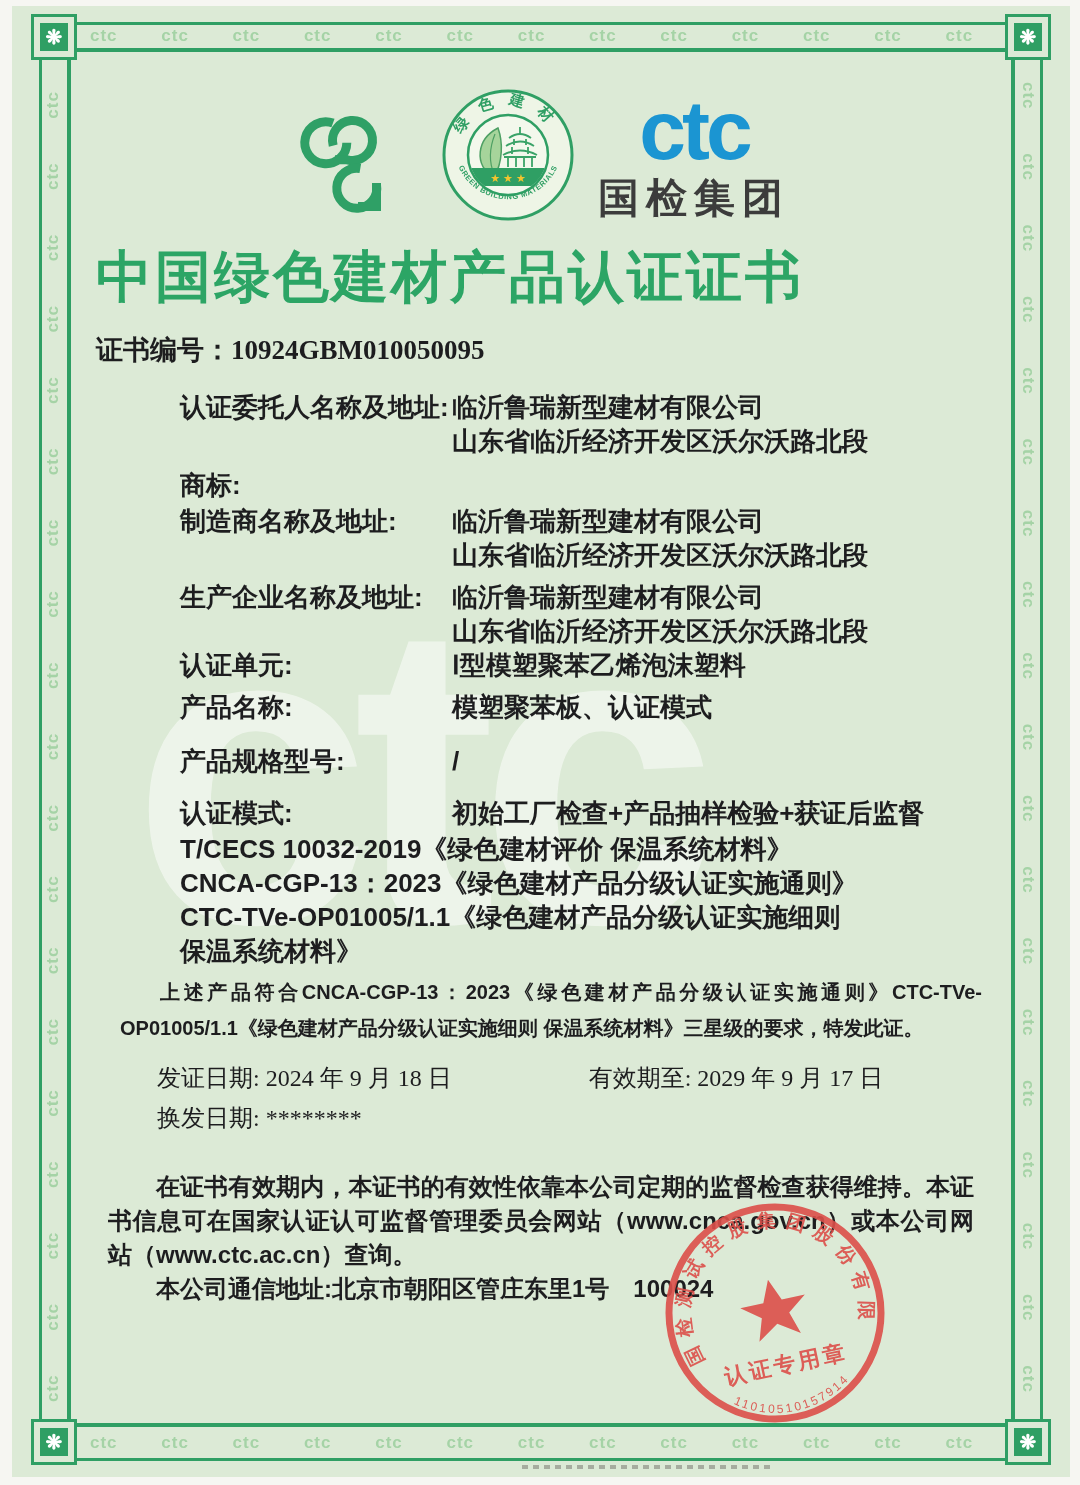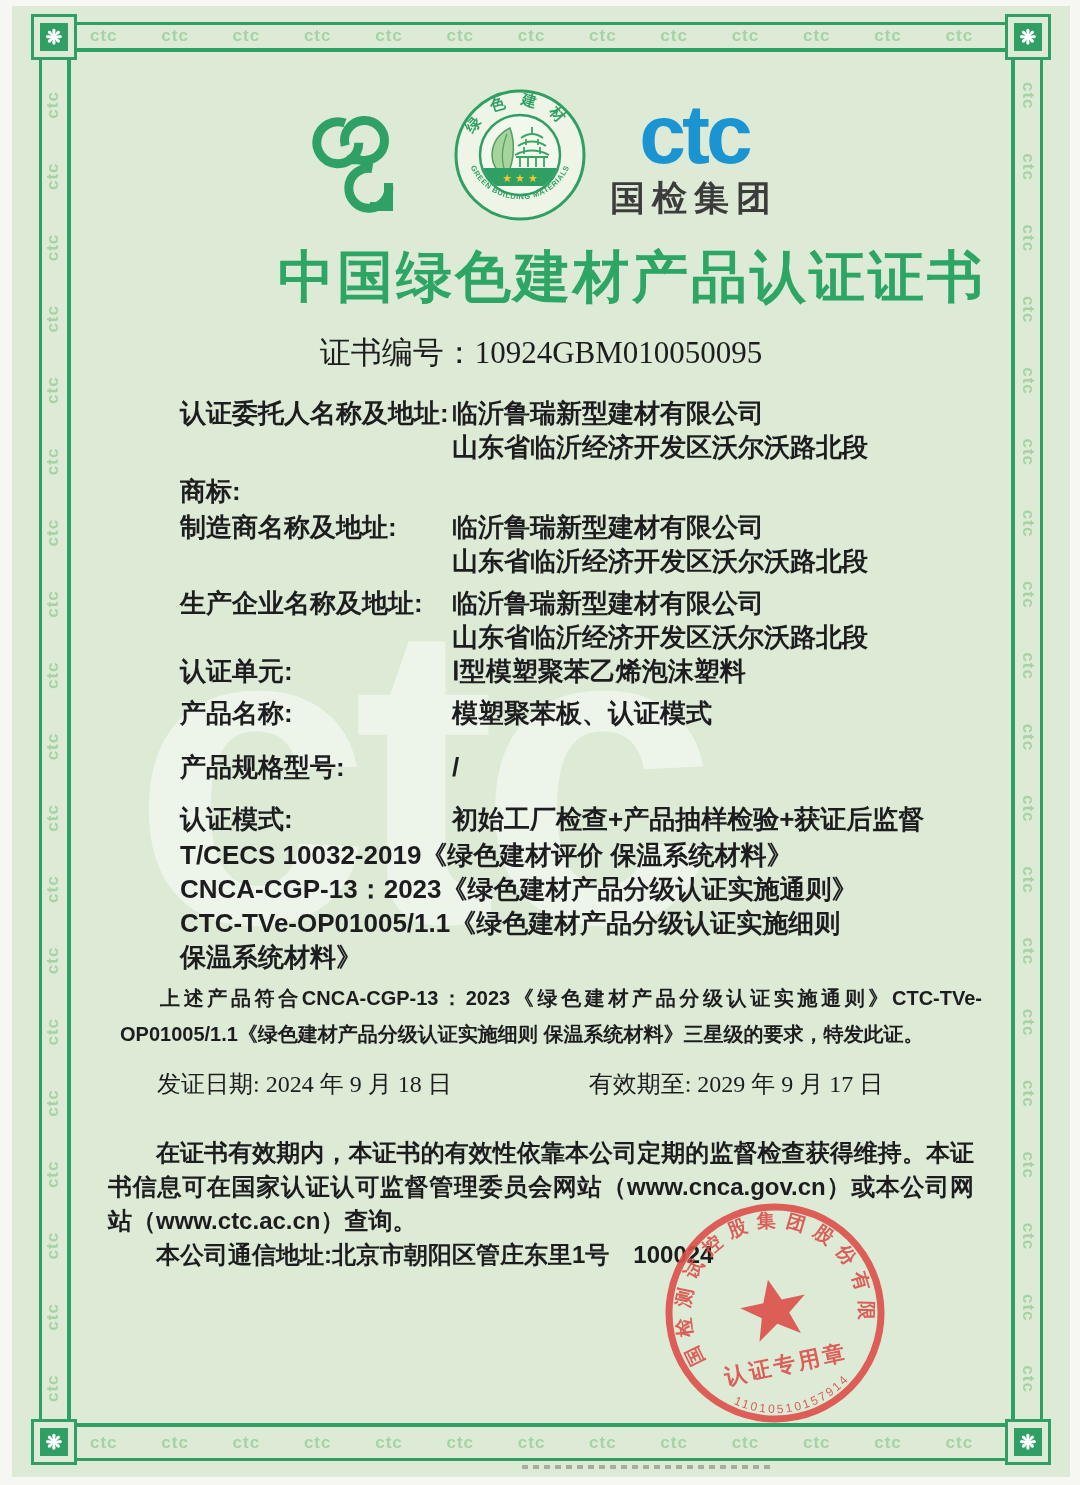--- a/index.html
+++ b/index.html
@@ -30,25 +30,25 @@
   
   .watermark{position:absolute;left:120px;top:520px;font-size:430px;font-weight:900;letter-spacing:-18px;
              color:#ffffff;opacity:.5;z-index:0;font-family:"Liberation Sans",sans-serif;user-select:none}
 
   
   .main{position:absolute;top:60px;left:62px;right:62px;bottom:54px;padding:0 22px;z-index:1}
 
   .logos-row{display:flex;align-items:center;justify-content:center;gap:22px;margin-top:18px;height:142px}
   .ctc-block{display:flex;flex-direction:column;align-items:center;margin-top:6px}
   .ctc-word{font-size:84px;font-weight:900;line-height:78px;letter-spacing:-4px;color:var(--blue)}
-  .ctc-cn{font-size:35px;font-weight:800;letter-spacing:7px;color:#3c3c3c;margin-top:2px}
-
-  .title{margin-top:14px;text-align:right;font-size:56px;font-weight:800;letter-spacing:3px;
+  .ctc-cn{font-size:41px;font-weight:800;letter-spacing:7px;color:#3c3c3c;margin-top:2px}
+
+  .title{margin-top:14px;text-align:left;font-size:56px;font-weight:800;letter-spacing:3px;
          color:var(--titlegreen);font-family:"Liberation Serif",serif}
-  .certno{margin-top:16px;text-align:center;font-size:31px;font-weight:normal;color:var(--ink);
+  .certno{margin-top:16px;font-size:27px;font-weight:bold;color:var(--ink);
           font-family:"Liberation Serif",serif}
 
   .fields{margin-top:22px;padding-left:84px;font-size:26px;font-weight:700;color:var(--ink)}
   .field{display:flex}
   .flabel{width:272px;flex-shrink:0;line-height:34px}
   .fvalue{line-height:34px}
   .m10{margin-top:10px}.m2{margin-top:2px}.m8{margin-top:8px}.m14{margin-top:0}
   .m20{margin-top:20px}.m18{margin-top:18px}
 
   .statement{margin:6px 0 0 24px;width:862px;font-size:20px;font-weight:700;line-height:36px;
@@ -209,20 +209,21 @@
         </div>
       </div>
 
       <p class="statement">上述产品符合CNCA-CGP-13：2023《绿色建材产品分级认证实施通则》CTC-TVe-OP01005/1.1《绿色建材产品分级认证实施细则 保温系统材料》三星级的要求，特发此证。</p>
 
       <div class="dates">
         <div class="dates-row1">
           <span class="d-issue"><span>发证日期:</span> <span>2024 年 9 月 18 日</span></span>
           <span class="d-valid"><span>有效期至:</span> <span>2029 年 9 月 17 日</span></span>
         </div>
+        <div class="d-reissue"><span>换发日期:</span> <span>********</span></div>
       </div>
 
       <div class="footer">
         <p>在证书有效期内，本证书的有效性依靠本公司定期的监督检查获得维持。本证书信息可在国家认证认可监督管理委员会网站（www.cnca.gov.cn）或本公司网站（www.ctc.ac.cn）查询。</p>
         <p>本公司通信地址:北京市朝阳区管庄东里1号　100024</p>
       </div>
 
     </div>
 
     <svg class="seal" viewBox="-135 -135 270 270">

